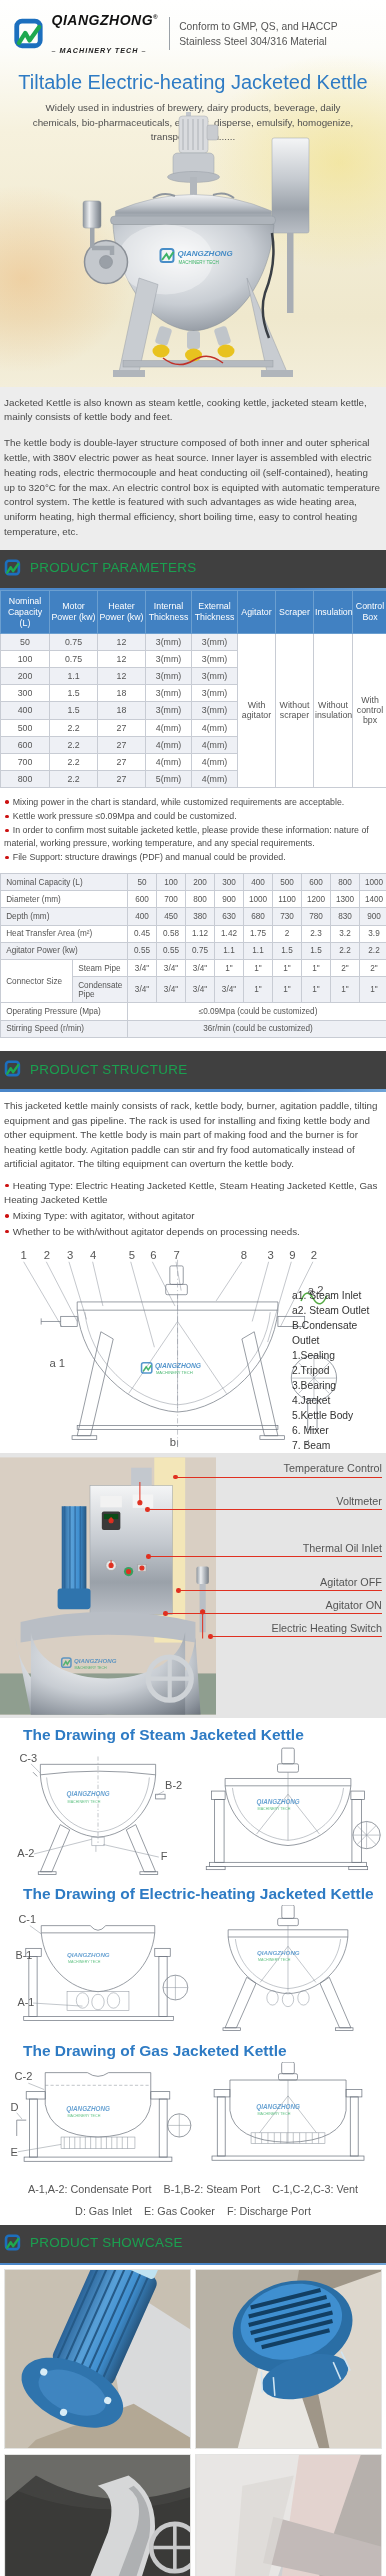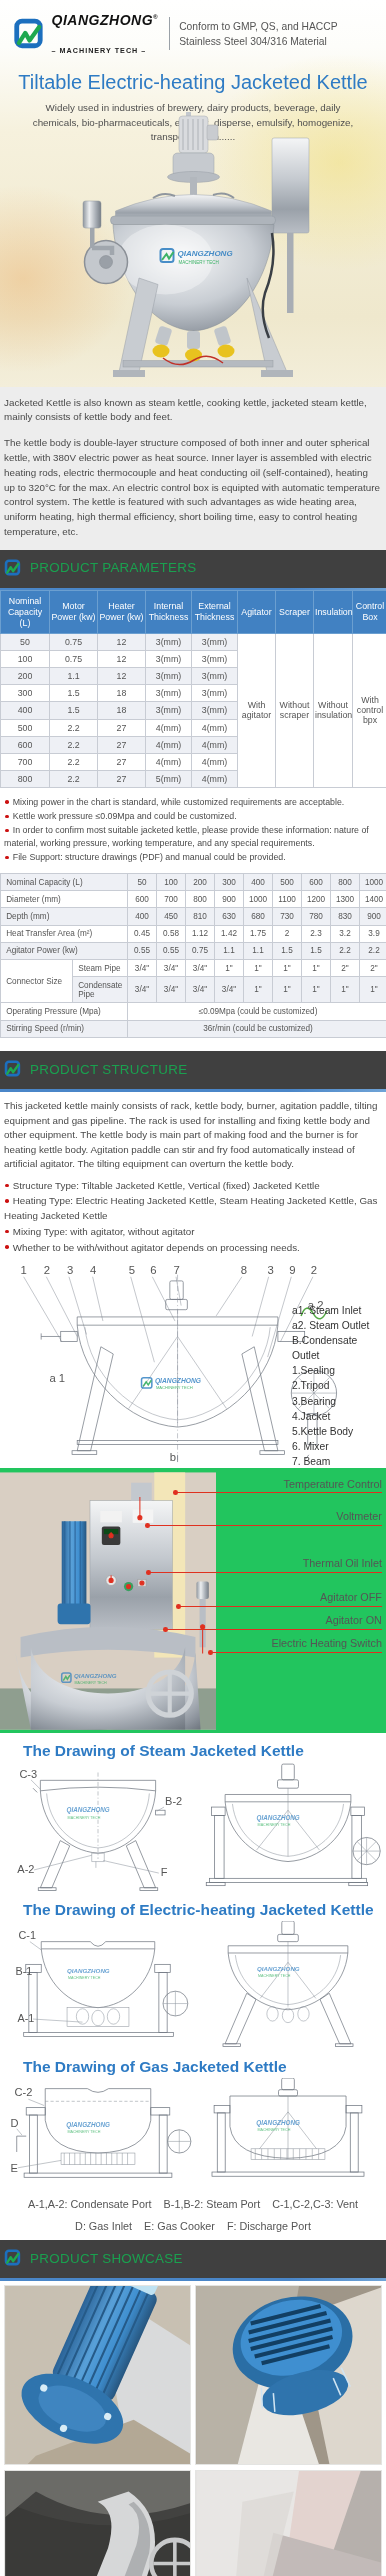--- a/index.html
+++ b/index.html
@@ -10,21 +10,21 @@
   .hero{position:relative;height:387px;
     background:
       radial-gradient(196px 155px at 88% 42%, rgba(240,222,120,.55), rgba(240,222,120,0) 70%),
       radial-gradient(155px 134px at 6% 72%, rgba(233,150,60,.30), rgba(233,150,60,0) 70%),
       linear-gradient(180deg,#ffffff 0%,#fdfdfa 12%,#f6f1dd 34%,#f2ecd4 60%,#efe8cd 82%,#f3eeda 100%);}
   .brandbar{position:relative;display:flex;align-items:center;padding:11.3px 0 0 13.4px;height:45px;}
   .brand-icon{width:32px;height:32px;flex:0 0 auto;}
   .brand-text{margin-left:6.2px;}
   .brand-name{font-size:14px;font-weight:bold;font-style:italic;color:#111;letter-spacing:0.5px;line-height:1;}
   .brand-reg{font-size:6.2px;vertical-align:super;}
-  .brand-sub{font-size:7.2px;font-weight:bold;color:#222;letter-spacing:1px;margin-top:19px;}
+  .brand-sub{font-size:7.2px;font-weight:bold;font-style:italic;color:#222;letter-spacing:1px;margin-top:19px;}
   .brand-divider{width:0.5px;height:33px;background:#9aa1a8;margin:0 9.3px 0 11.3px;}
   .taglines{font-size:10.3px;color:#555;}
   .taglines .tg{margin:3.6px 0;}
   .hero-title{margin-top:14.4px;text-align:center;font-size:20px;font-weight:normal;color:#2e7bc4;letter-spacing:0;}
   .hero-sub{margin:7.2px auto 0;width:330px;text-align:center;font-size:9.8px;line-height:1.5;color:#4f4f4f;}
   .hero-photo{position:absolute;left:59px;top:112px;width:268px;height:270px;}
 
   
   .intro{background:#ededed;padding:8.8px 5.2px 10.3px 4.1px;}
   .intro p{margin:0 0 11.3px 0;font-size:9.8px;line-height:1.5;color:#4a4a4a;}
@@ -56,21 +56,21 @@
   .sbullet{font-size:9.8px;color:#4a4a4a;line-height:1.5;margin:1px 0;}
   .sbullet .dot{display:inline-block;width:3.6px;height:3.6px;border-radius:50%;background:#cc1111;margin:0 4.1px 1.5px 1px;}
   .diagram-wrap{position:relative;height:209px;background:#fff;}
   .diagram-legend{position:absolute;left:292px;top:44px;font-size:10.3px;color:#333;line-height:1.46;}
   .tech{stroke:#6f7680;fill:none;stroke-width:1.4;}
   .techthin{stroke:#8b929b;fill:none;stroke-width:1;}
   .cnum{font-size:22px;fill:#555;}
   .dlabel{font-size:21px;fill:#555;}
 
   
-  .annot{position:relative;height:265px;background:#22c55e;}
+  .annot{position:relative;height:265px;background:#e5e5e5;}
   .annot .photo{position:absolute;left:0;top:4.1px;width:216px;height:258px;}
   .alabel{position:absolute;right:4.1px;text-align:right;font-size:10.8px;color:#555;
     border-bottom:1px solid #e03020;padding-bottom:2.6px;}
   .alabel::before{content:"";position:absolute;left:-2.1px;bottom:-2.6px;width:4.6px;height:4.6px;border-radius:50%;background:#e03020;}
 
   
   .drawhead{font-size:15.5px;font-weight:bold;color:#2e7bc4;padding:8.2px 0 2.1px 23px;}
   .drawrow{display:flex;justify-content:center;padding:0 2.1px;}
   .caption{white-space:pre-wrap;text-align:center;font-size:10.8px;color:#555;line-height:1.55;padding:7.2px 0 5.2px 0;}
 
@@ -372,21 +372,21 @@
             <td>1000</td>
             <td>1100</td>
             <td>1200</td>
             <td>1300</td>
             <td>1400</td>
           </tr>
           <tr>
             <td class="lab" colspan="2">Depth (mm)</td>
             <td>400</td>
             <td>450</td>
-            <td>810</td>
+            <td>380</td>
             <td>630</td>
             <td>680</td>
             <td>730</td>
             <td>780</td>
             <td>830</td>
             <td>900</td>
           </tr>
           <tr>
             <td class="lab" colspan="2">Heat Transfer Area (m²)</td>
             <td>0.45</td>
@@ -454,21 +454,20 @@
     <svg class="icon" viewBox="0 0 34 34" width="17.5" height="17.5">
         <use href="#sym-logo"></use>
       </svg>
     <span class="txt">PRODUCT STRUCTURE</span>
   </div>
   <div class="secline"></div>
 
   <div class="struct-par">This jacketed kettle mainly consists of rack, kettle body, burner, agitation paddle, tilting equipment and gas pipeline. The rack is used for installing and fixing kettle body and other  equipment. The kettle body is main part of making food and the burner is for heating kettle   body. Agitation paddle can stir and fry food automatically instead of artificial agitator. The tilting equipment can overturn the kettle body.</div>
 
   <div class="struct-bullets" id="struct-bullets">
-      <div class="sbullet"><span class="dot"></span><span>Structure Type: Tiltable Jacketed Kettle, Vertical (fixed) Jacketed Kettle</span></div>
       <div class="sbullet"><span class="dot"></span><span>Heating Type: Electric Heating Jacketed Kettle, Steam Heating Jacketed Kettle, Gas Heating Jacketed Kettle</span></div>
       <div class="sbullet"><span class="dot"></span><span>Mixing Type: with agitator, without agitator</span></div>
       <div class="sbullet"><span class="dot"></span><span>Whether to be with/without agitator depends on processing needs.</span></div>
     </div>
 
   <div class="diagram-wrap">
     <svg width="386" height="209" viewBox="0 0 750 405">
       <g>
         <text class="cnum" x="40" y="28">1</text>
         <text class="cnum" x="85" y="28">2</text>

